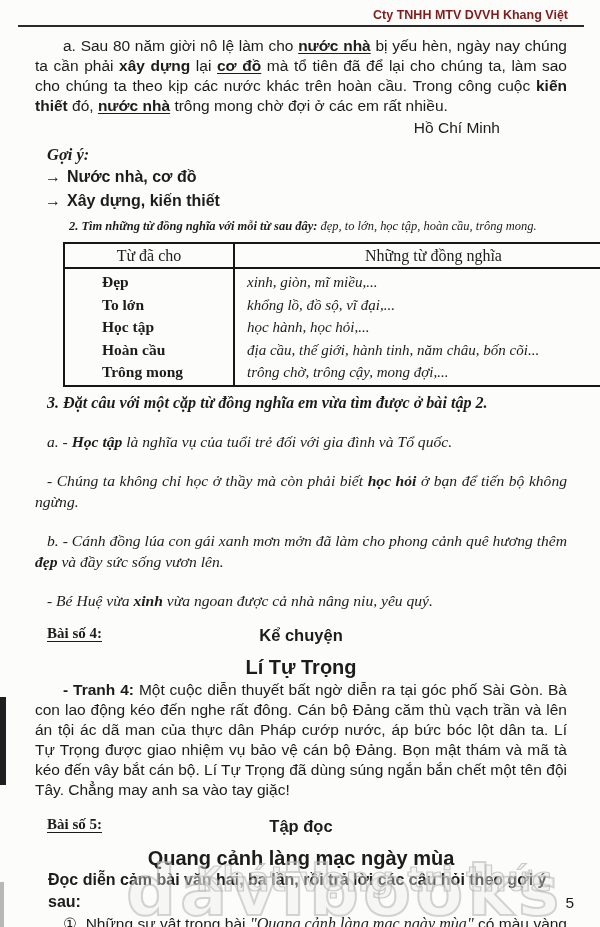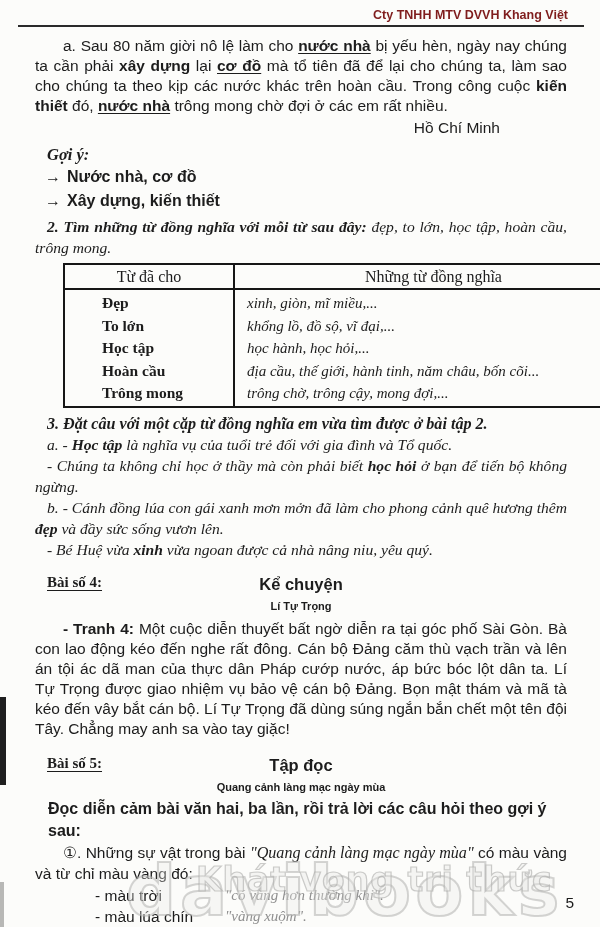--- a/index.html
+++ b/index.html
@@ -28,31 +28,31 @@
     margin:0 -17px 0 -17px;
     border-bottom:2px solid #2a2a2a;
     text-align:right;
     font-size:12.5px;font-weight:700;color:#7f1d1d;
     padding:2px 16px 3px 0;
   }
 
   p{margin:0;}
   .body-txt{font-size:15.5px;line-height:20px;text-align:justify;}
   .ind-lg{text-indent:28px;}
-  .ind-sm{text-indent:12px;}
+  .ind-sm{text-indent:12px;margin-top:18px;}
 
   .para-a{margin-top:9px;}
   .signature{margin-top:3px;text-align:right;padding-right:67px;font-size:15.5px;}
 
   .goiy-title{margin-top:7px;padding-left:12px;
     font-family:"Liberation Serif",serif;font-style:italic;font-weight:700;font-size:16.5px;line-height:21px;}
   .arrow-line{padding-left:10px;font-weight:700;font-size:16px;line-height:24px;}
   .arrow-line .arr{font-weight:400;margin-right:6px;}
 
-  .item2{margin-top:3px;font-size:15px;line-height:21px;text-align:justify;}
+  .item2{margin-top:3px;font-size:12px;line-height:21px;text-align:justify;margin-left:22px;}
 
   table.syn{
     border-collapse:collapse;
     width:571px;
     margin:5px 0 0 28px;
     border:2.5px solid #161616;
   }
   table.syn th{
     font-family:"Liberation Serif",serif;font-weight:400;
     font-size:16px;padding:3px 0 2px;text-align:center;
@@ -76,21 +76,21 @@
   .item3-title{margin-top:5px;font-size:15.5px;line-height:21px;}
   .item3-line{font-size:15px;line-height:21px;text-align:justify;}
 
   .bai-row{position:relative;margin-top:14px;height:21px;}
   .bai-label{
     position:absolute;left:12px;top:0;
     font-weight:700;font-size:15px;
     text-decoration:underline;text-underline-offset:3px;font-family:Liberation Serif, serif;
   }
   .bai-heading{text-align:center;font-weight:700;font-size:16.5px;line-height:21px;}
-  .bai-heading2{text-align:center;font-weight:700;font-size:11px;line-height:22px;}
+  .bai-heading2{text-align:center;font-weight:700;font-size:20px;line-height:22px;margin-top:10px;}
 
   .tranh4{margin-top:2px;}
   .bai5-row{margin-top:16px;}
   .instruction{padding-left:13px;font-weight:700;font-size:16px;line-height:22px;}
   .q1{font-size:15.5px;line-height:21px;text-align:justify;}
 
   .color-list{margin-top:1px;}
   .color-row{display:flex;font-size:15.5px;line-height:21.5px;}
   .color-label{width:190px;padding-left:60px;box-sizing:border-box;flex:none;}
   .color-value{

